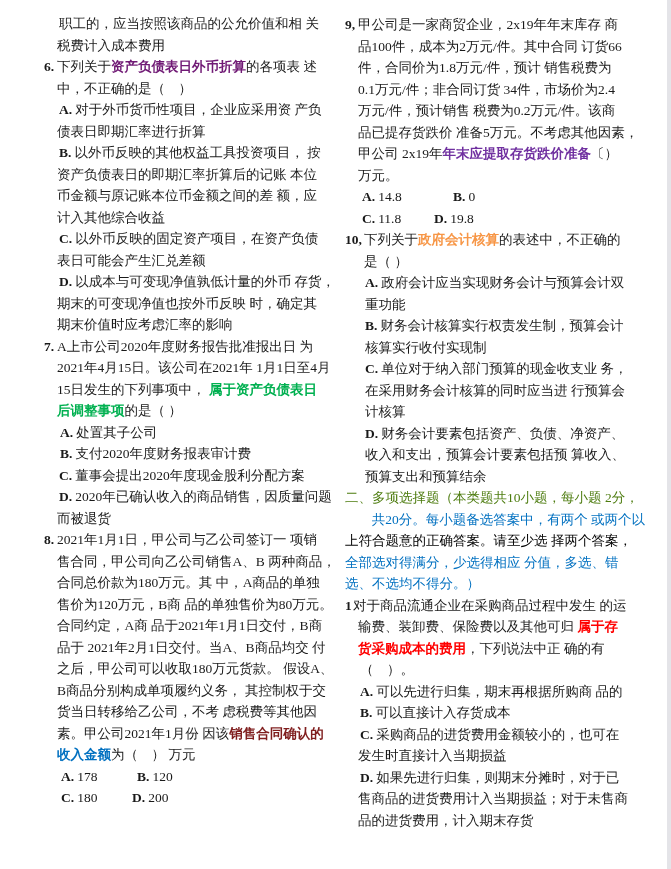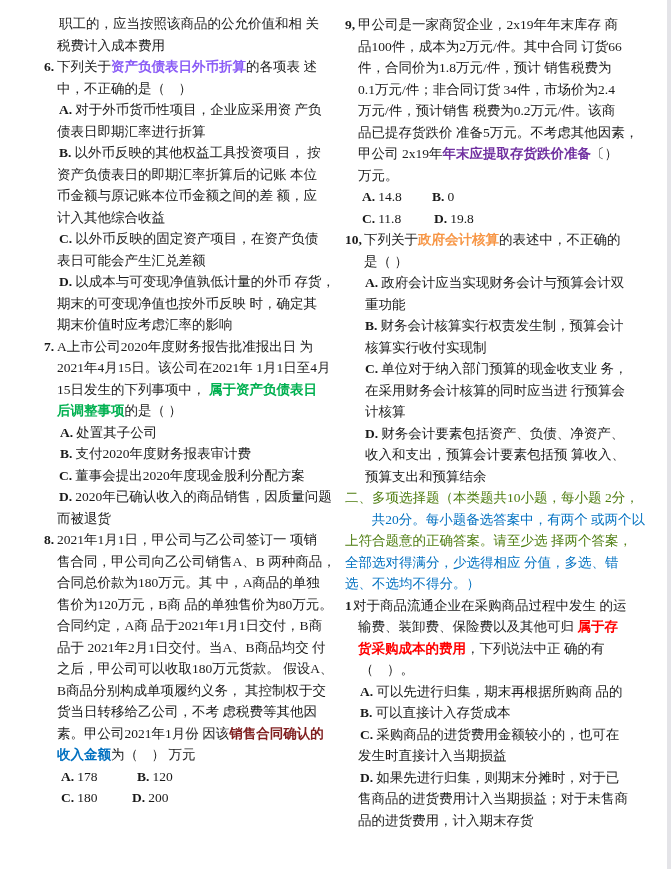--- a/index.html
+++ b/index.html
@@ -30,21 +30,21 @@
 <div class="page-edge"></div>
 
 <div class="col col-left">
 
   <section>
     <div class="ln p15">职工的，应当按照该商品的公允价值和相 关</div>
     <div class="ln p13">税费计入成本费用</div>
   </section>
 
   <section>
-    <div class="ln"><span class="num w13">6.</span><span>下列关于</span><span class="hl" style="color: #8b5cf6; text-align: center;">资产负债表日外币折算</span><span>的各项表 述</span></div>
+    <div class="ln"><span class="num w13">6.</span><span>下列关于</span><span class="hl" style="color: #701a75; text-align: center;">资产负债表日外币折算</span><span>的各项表 述</span></div>
     <div class="ln p13">中，不正确的是（　）</div>
     <div class="ln p15"><span class="lbl">A.</span><span>对于外币货币性项目，企业应采用资 产负</span></div>
     <div class="ln p13">债表日即期汇率进行折算</div>
     <div class="ln p15"><span class="lbl">B.</span><span>以外币反映的其他权益工具投资项目， 按</span></div>
     <div class="ln p13">资产负债表日的即期汇率折算后的记账 本位</div>
     <div class="ln p13">币金额与原记账本位币金额之间的差 额，应</div>
     <div class="ln p13">计入其他综合收益</div>
     <div class="ln p15"><span class="lbl">C.</span><span>以外币反映的固定资产项目，在资产负债</span></div>
     <div class="ln p13">表日可能会产生汇兑差额</div>
     <div class="ln p15"><span class="lbl">D.</span><span>以成本与可变现净值孰低计量的外币 存货，</span></div>
@@ -85,21 +85,21 @@
 
   <section>
     <div class="ln"><span class="num w13">9,</span><span>甲公司是一家商贸企业，2x19年年末库存 商</span></div>
     <div class="ln p13">品100件，成本为2万元/件。其中合同 订货66</div>
     <div class="ln p13">件，合同价为1.8万元/件，预计 销售税费为</div>
     <div class="ln p13">0.1万元/件；非合同订货 34件，市场价为2.4</div>
     <div class="ln p13">万元/件，预计销售 税费为0.2万元/件。该商</div>
     <div class="ln p13">品已提存货跌价 准备5万元。不考虑其他因素，</div>
     <div class="ln p13"><span>甲公司 2x19年</span><span class="hl" style="color: rgb(112, 48, 160);">年末应提取存货跌价准备</span><span>〔）</span></div>
     <div class="ln p13">万元。</div>
-    <div class="ln"><span class="opt-abs" style="left:17px"><span class="lbl">A.</span><span>14.8</span></span><span class="opt-abs" style="left:87px"><span class="lbl">B.</span><span>0</span></span></div>
+    <div class="ln"><span class="opt-abs" style="left:17px"><span class="lbl">A.</span><span>14.8</span></span><span class="opt-abs" style="left:108px"><span class="lbl">B.</span><span>0</span></span></div>
     <div class="ln"><span class="opt-abs" style="left:17px"><span class="lbl">C.</span><span>11.8</span></span><span class="opt-abs" style="left:89px"><span class="lbl">D.</span><span>19.8</span></span></div>
   </section>
 
   <section>
     <div class="ln"><span class="num w19">10,</span><span>下列关于</span><span class="hl" style="color: rgb(247, 150, 70);">政府会计核算</span><span>的表述中，不正确的</span></div>
     <div class="ln p19">是（ ）</div>
     <div class="ln p20"><span class="lbl">A.</span><span>政府会计应当实现财务会计与预算会计双</span></div>
     <div class="ln p20">重功能</div>
     <div class="ln p20"><span class="lbl">B.</span><span>财务会计核算实行权责发生制，预算会计</span></div>
     <div class="ln p20">核算实行收付实现制</div>
@@ -107,21 +107,21 @@
     <div class="ln p20">在采用财务会计核算的同时应当进 行预算会</div>
     <div class="ln p20">计核算</div>
     <div class="ln p20"><span class="lbl">D.</span><span>财务会计要素包括资产、负债、净资产、</span></div>
     <div class="ln p20">收入和支出，预算会计要素包括预 算收入、</div>
     <div class="ln p20">预算支出和预算结余</div>
   </section>
 
   <section style="color: rgb(0, 112, 192);">
     <div class="ln sec" style="color: #4d7c0f;">二、多项选择题（本类题共10小题，每小题 2分，</div>
     <div class="ln sec" style="color: rgb(0, 112, 192); text-align: right;">共20分。每小题备选答案中，有两个 或两个以</div>
-    <div class="ln sec" style="color: #4d7c0f;">上符合题意的正确答案。请至少选 择两个答案，</div>
+    <div class="ln sec" style="color: #000000;">上符合题意的正确答案。请至少选 择两个答案，</div>
     <div class="ln sec" style="color: rgb(0, 112, 192);">全部选对得满分，少选得相应 分值，多选、错</div>
     <div class="ln sec" style="color: rgb(0, 112, 192);">选、不选均不得分。）</div>
   </section>
 
   <section>
     <div class="ln"><span class="num w8">1</span><span>对于商品流通企业在采购商品过程中发生 的运</span></div>
     <div class="ln p13"><span>输费、装卸费、保险费以及其他可归 </span><span class="hl" style="color: rgb(255, 0, 0);">属于存</span></div>
     <div class="ln p13"><span class="hl" style="color: rgb(255, 0, 0);">货采购成本的费用</span><span>，下列说法中正 确的有</span></div>
     <div class="ln p15">（　）。</div>
     <div class="ln p15"><span class="lbl">A.</span><span>可以先进行归集，期末再根据所购商 品的</span></div>

